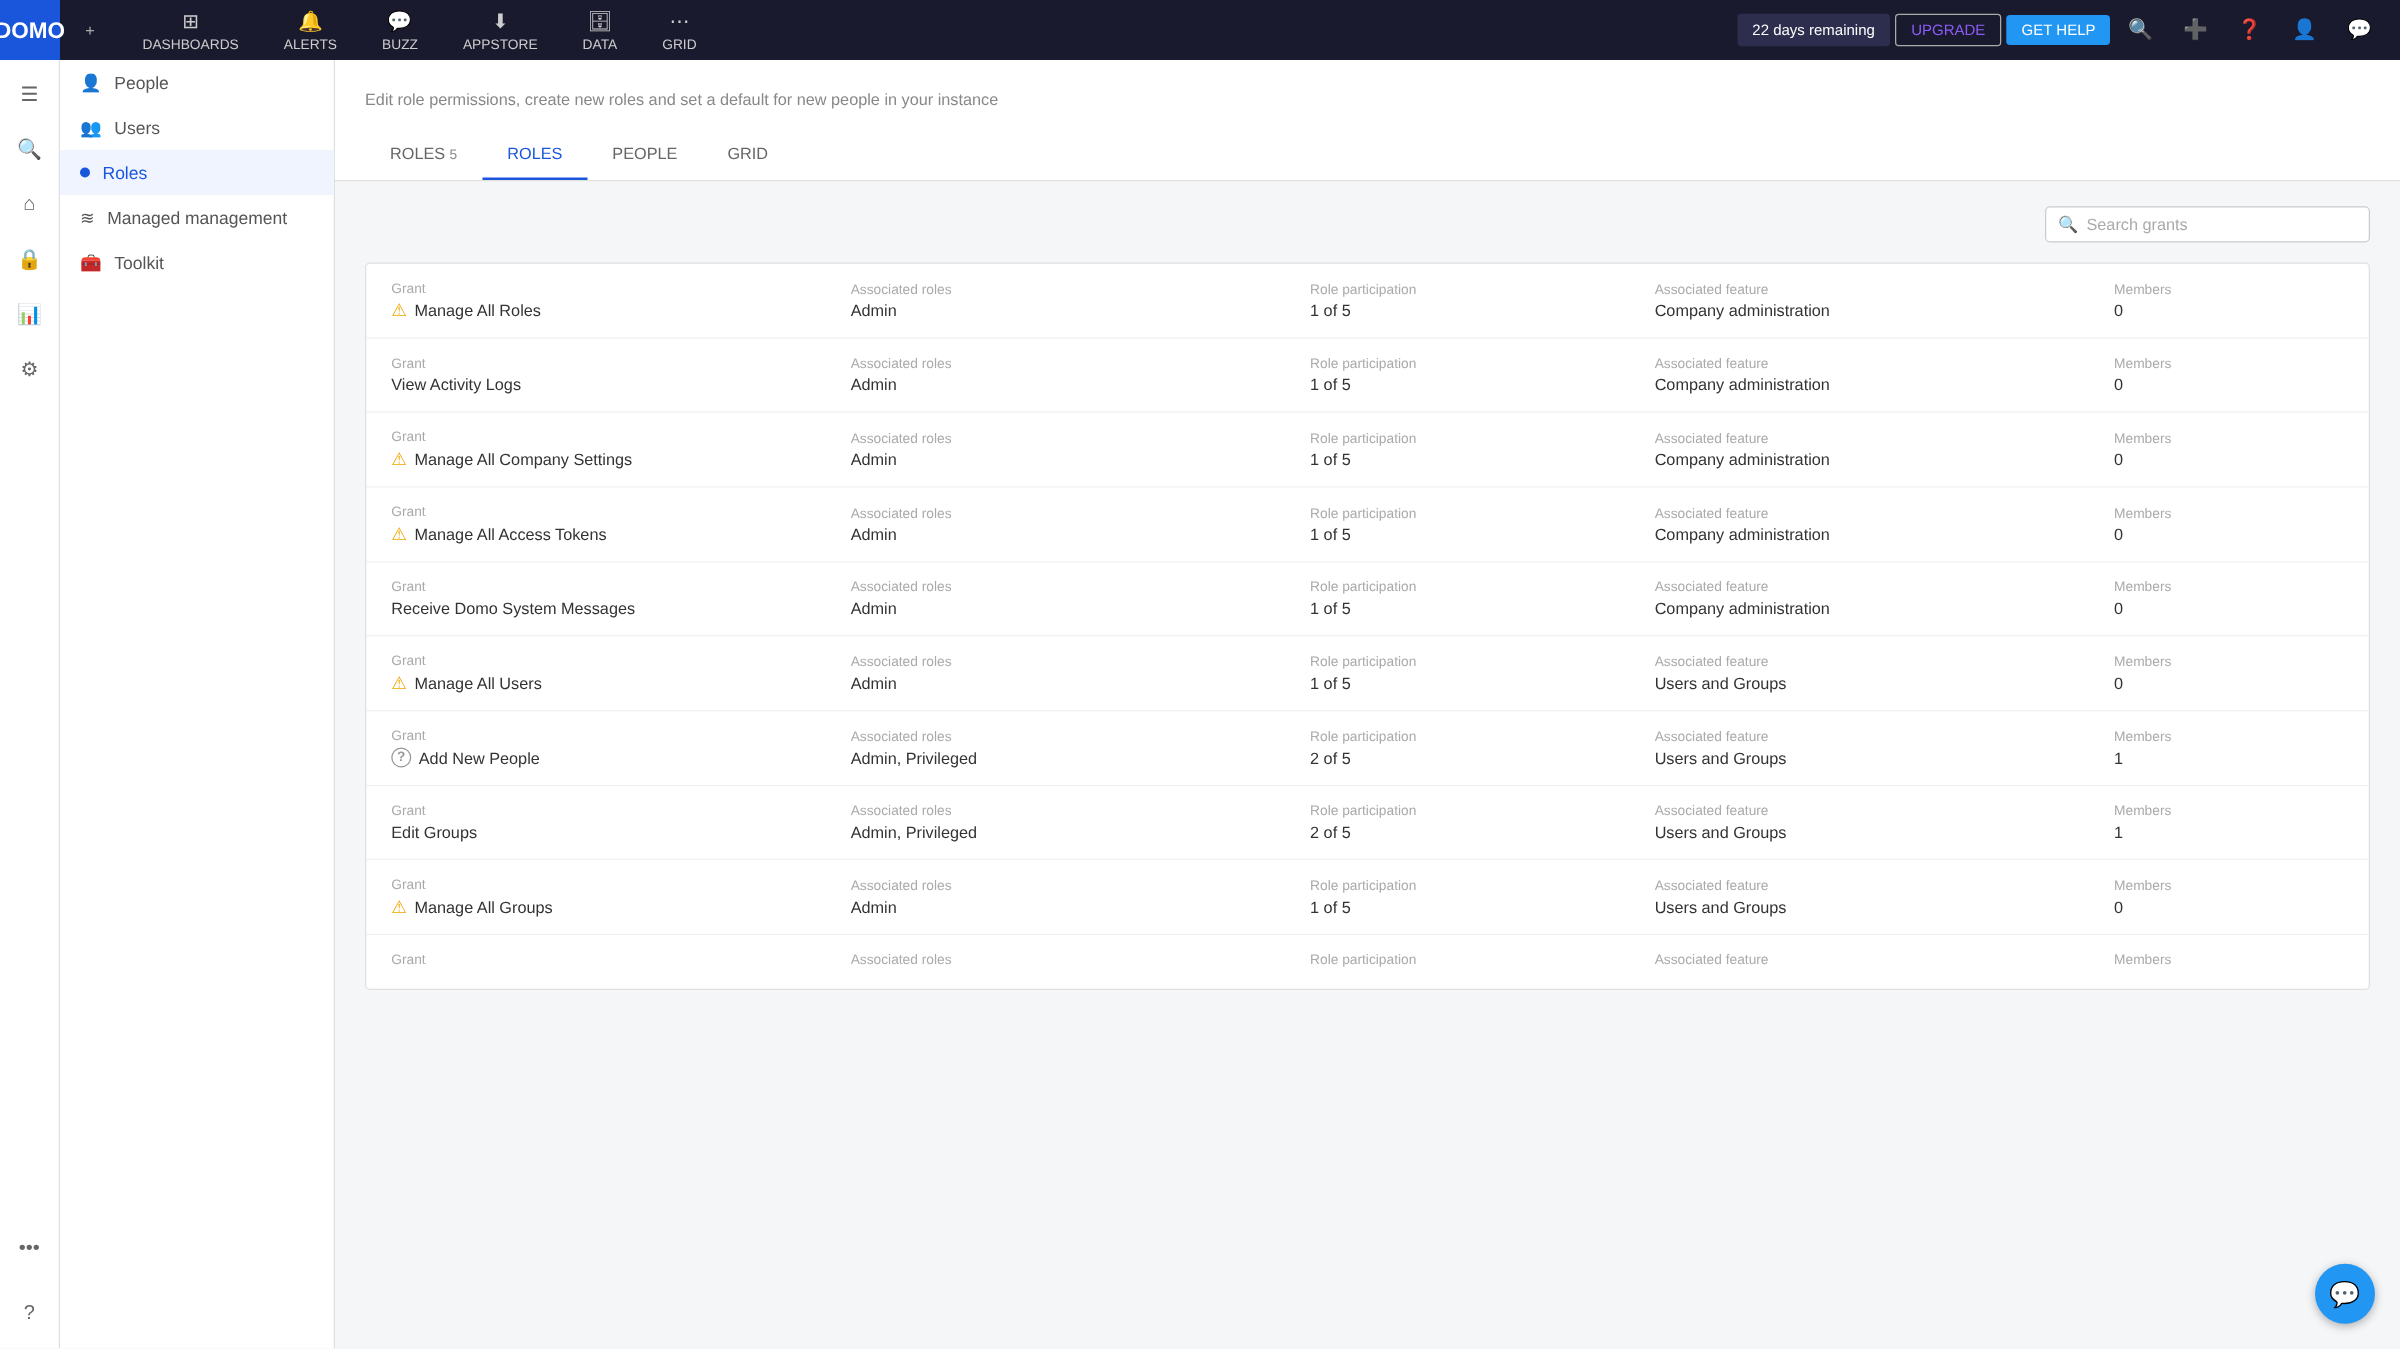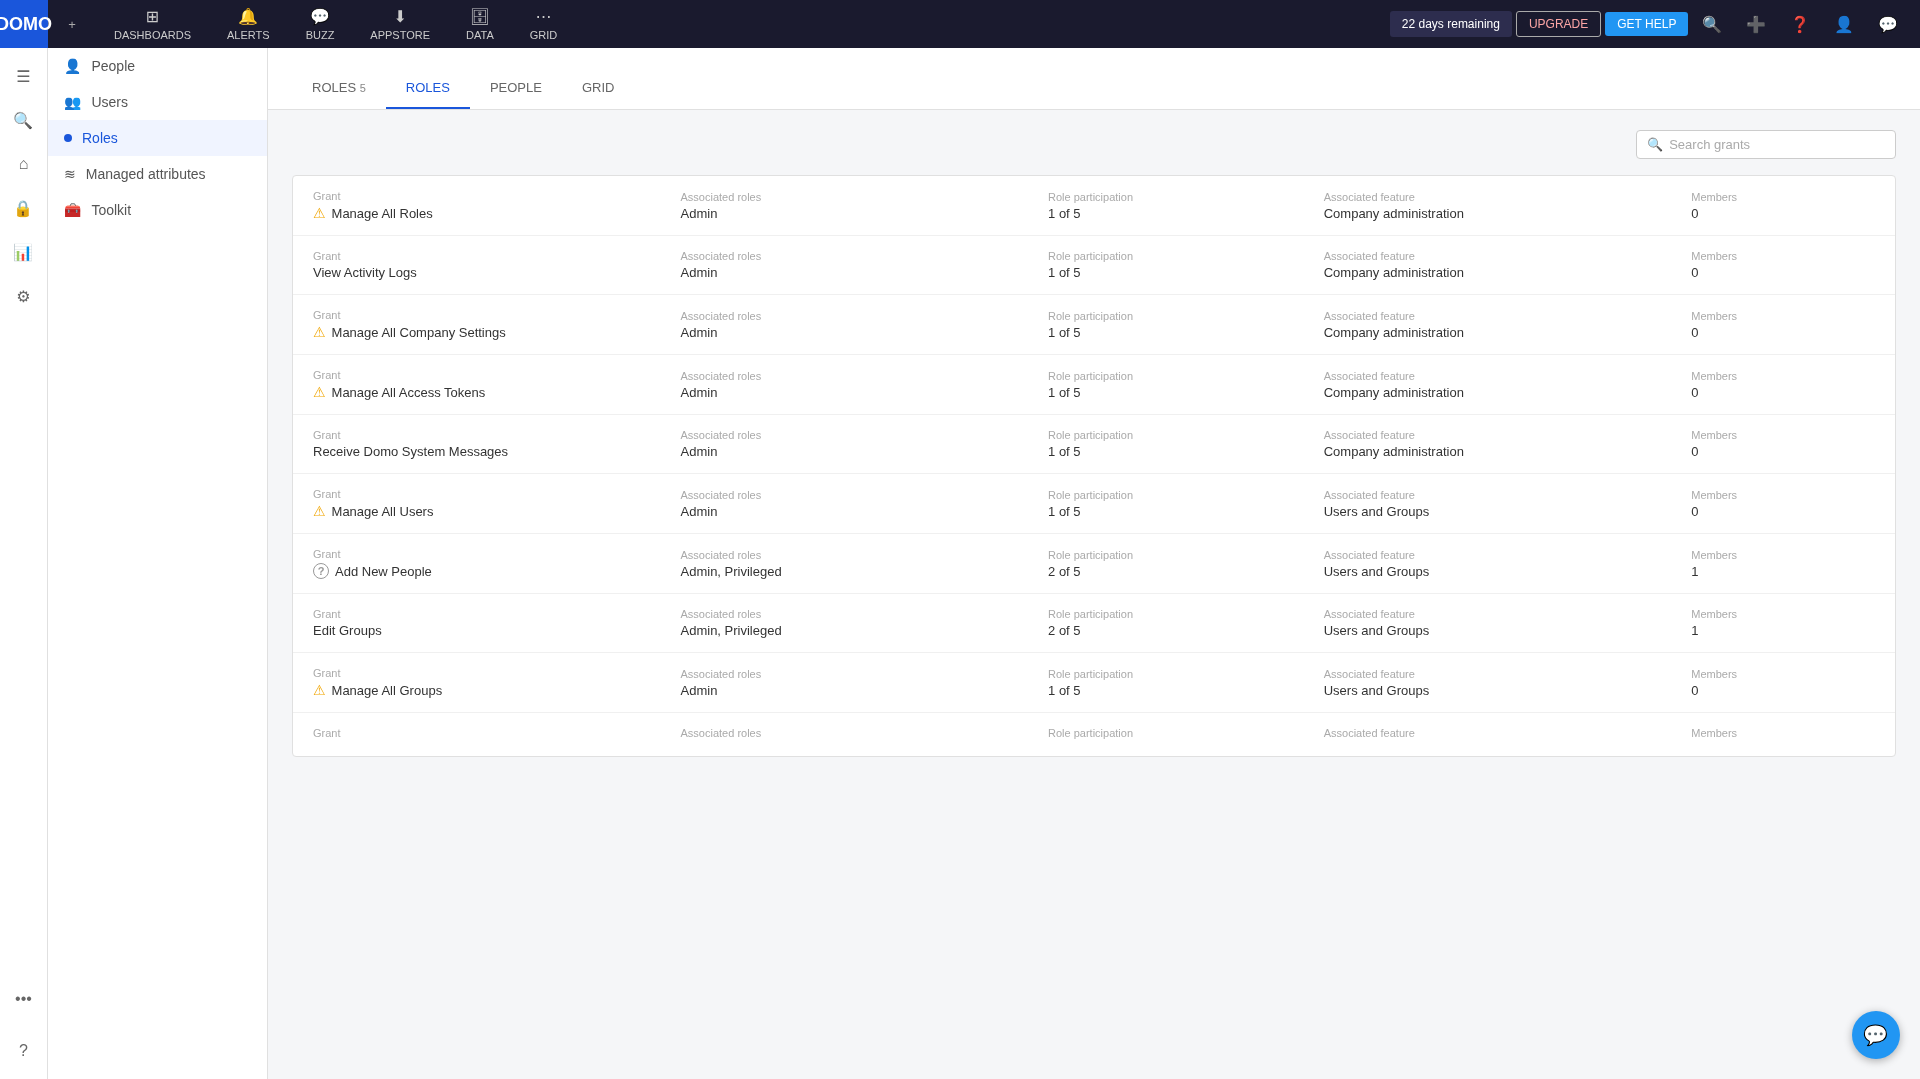--- a/index.html
+++ b/index.html
@@ -7,21 +7,21 @@
 
     
     .top-nav { background: #1a1a2e; display: flex; align-items: center; height: 48px; flex-shrink: 0; }
     .top-nav-logo { background: #1a56db; width: 48px; height: 48px; display: flex; align-items: center; justify-content: center; color: white; font-weight: bold; font-size: 18px; flex-shrink: 0; }
     .top-nav-plus { width: 48px; height: 48px; display: flex; align-items: center; justify-content: center; color: #aaa; cursor: pointer; flex-shrink: 0; }
     .top-nav-items { display: flex; align-items: center; flex: 1; }
     .top-nav-item { display: flex; flex-direction: column; align-items: center; justify-content: center; color: #ccc; padding: 0 18px; height: 48px; cursor: pointer; font-size: 11px; gap: 3px; }
     .top-nav-item .nav-icon { font-size: 16px; }
     .top-nav-right { display: flex; align-items: center; gap: 4px; margin-right: 12px; padding-left: 19px; }
     .trial-badge { background: #2d2d4e; color: #fff; font-size: 12px; padding: 6px 12px; border-radius: 3px; white-space: nowrap; }
-    .upgrade-btn { background: transparent; border: 1px solid #aaa; color: #fca5a5; padding: 5px 12px; border-radius: 3px; cursor: pointer; font-size: 12px; }
+    .upgrade-btn { background: transparent; border: 1px solid #aaa; color: #8b5cf6; padding: 5px 12px; border-radius: 3px; cursor: pointer; font-size: 12px; }
     .get-help-btn { background: #2196f3; border: none; color: white; padding: 5px 12px; border-radius: 3px; cursor: pointer; font-size: 12px; }
     .nav-icon-btn { color: #ccc; padding: 6px 10px; cursor: pointer; font-size: 16px; }
 
     
     .main-layout { display: flex; flex: 1; overflow: hidden; }
 
     
     .left-icons { width: 48px; background: #fff; border-right: 1px solid #e0e0e0; display: flex; flex-direction: column; align-items: center; padding-top: 8px; gap: 4px; flex-shrink: 0; }
     .left-icon-btn { width: 40px; height: 40px; display: flex; align-items: center; justify-content: center; color: #666; cursor: pointer; border-radius: 4px; font-size: 16px; }
     .left-icon-btn.active { color: #1a56db; }
@@ -132,30 +132,31 @@
     <div class="gov-nav-item">
       <span class="gov-nav-icon">👥</span>
       <span>Users</span>
     </div>
     <div class="gov-nav-item active">
       <span class="nav-dot"></span>
       <span>Roles</span>
     </div>
     <div class="gov-nav-item">
       <span class="gov-nav-icon">≋</span>
-      <span>Managed attributes</span>
+      <span>Managed management</span>
     </div>
     <div class="gov-nav-item">
       <span class="gov-nav-icon">🧰</span>
       <span>Toolkit</span>
     </div>
   </div>
 
   <div class="content">
     <div class="content-header">
+      <p class="page-subtitle">Edit role permissions, create new roles and set a default for new people in your instance</p>
       <div class="tabs">
         <div class="tab">ROLES <span style="color:#888;font-size:11px;">5</span></div>
         <div class="tab active">ROLES</div>
         <div class="tab">PEOPLE</div>
         <div class="tab">GRID</div>
       </div>
     </div>
 
     <div class="grants-content">
 

